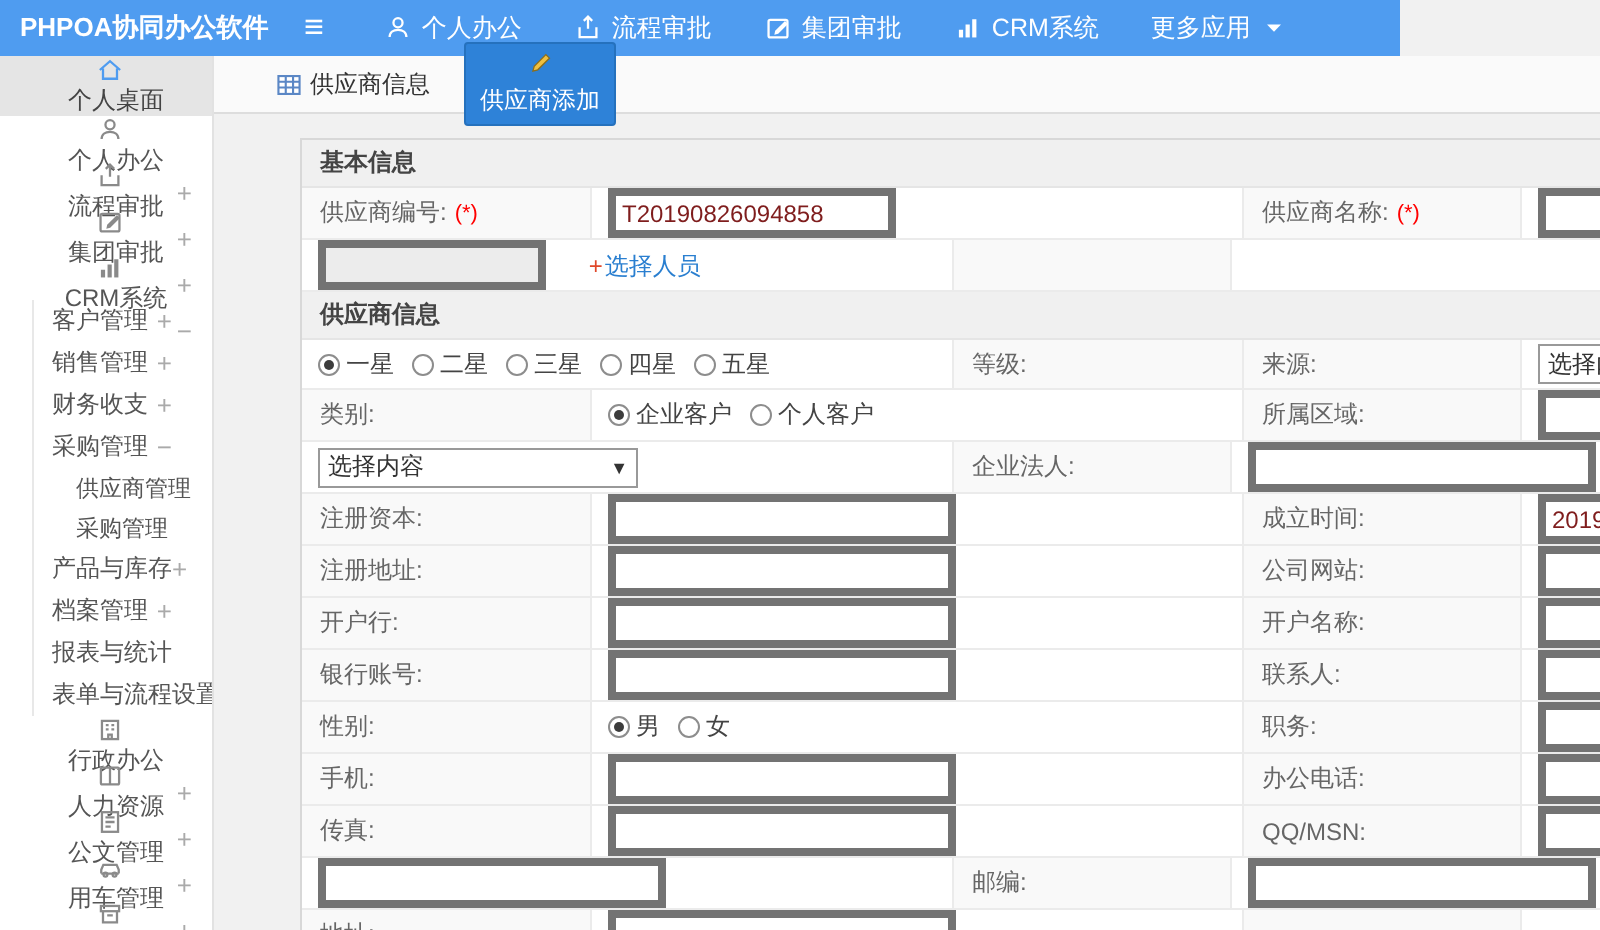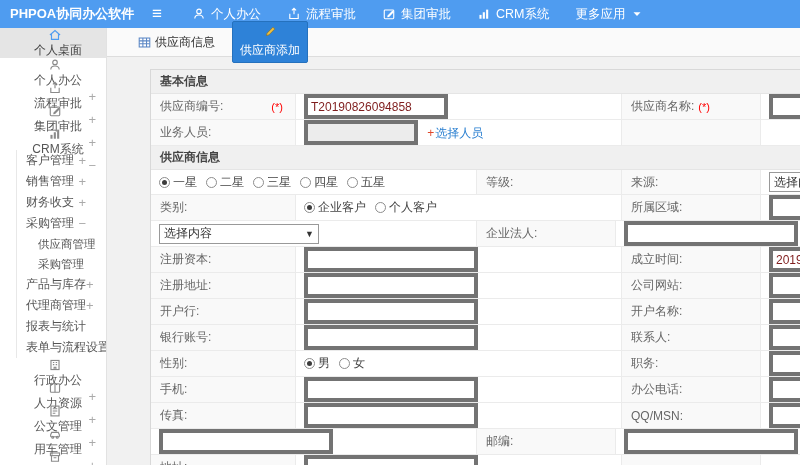--- a/index.html
+++ b/index.html
@@ -1,21 +1,21 @@
 <!DOCTYPE html>
 <html><head>
 <meta charset="utf-8">
 <style>
   html,body{margin:0;padding:0;}
   body{width:800px;height:465px;overflow:hidden;background:#f1f1f1;
        font-family:"Liberation Sans","DejaVu Sans",sans-serif;font-size:12px;color:#555;}
   .screen{position:relative;width:800px;height:465px;}
 
   
-  .topbar{position:absolute;left:0;top:0;width:800px;height:28px;background:#4f9cf0;
+  .topbar{position:absolute;left:0;top:0;width:700px;height:28px;background:#4f9cf0;
           display:flex;align-items:center;color:#fff;}
   .logo{width:118px;padding-left:10px;font-size:13px;font-weight:bold;white-space:nowrap;}
   .hamburger{margin-left:24px;font-size:17px;cursor:pointer;line-height:28px;}
   .topnav{display:flex;align-items:center;margin-left:30px;gap:26px;}
   .nav-item{display:flex;align-items:center;gap:5px;font-size:12.5px;cursor:pointer;white-space:nowrap;}
   .nav-item .icon{width:14px;height:14px;}
 
   
   .sidebar{position:absolute;left:0;top:28px;width:106px;height:437px;background:#fff;
            border-right:1px solid #e2e2e2;overflow:hidden;}
@@ -41,29 +41,29 @@
 
   
   .form-wrap{padding:12px 0 0 43px;}
   .panel{width:880px;background:#fff;border:1px solid #d8d8d8;}
   .sec-head{height:23px;line-height:23px;background:#f0f0f0;padding-left:9px;
             font-weight:bold;color:#444;border-bottom:1px solid #e5e5e5;}
   .frow{display:flex;border-bottom:1px solid #ebebeb;}
   .cell{min-height:24px;display:flex;align-items:center;border-right:1px solid #ebebeb;}
   .cell.c4{border-right:none;}
   .lab{background:#f9f9f9;padding-left:9px;color:#666;}
-  .c1{width:135px;flex:none;gap:44px;}
+  .c1{width:135px;flex:none;}
   .c2{width:317px;flex:none;padding-left:8px;}
   .c3{width:129px;flex:none;}
   .c4{flex:1;padding-left:8px;}
   .req{color:#f00;margin-left:4px;font-size:11px;}
   .txt{height:17px;border:4px solid #737373;font-size:12px;color:#7f1d1d;padding:0 3px;
        font-family:"Liberation Sans","DejaVu Sans",sans-serif;background:#fff;}
   .txt.gray{background:#ececec;}
-  .pick-link{margin-left:6px;font-size:12px;color:#2a7fd0;text-decoration:none;cursor:pointer;}
+  .pick-link{margin-left:18px;font-size:12px;color:#2a7fd0;text-decoration:none;cursor:pointer;}
   .pick-link .plus{color:#e0482a;margin-right:1px;}
   .radio{display:inline-flex;align-items:center;margin-right:9px;cursor:pointer;color:#444;}
   .rb{width:11px;height:11px;border:1px solid #8d8d8d;border-radius:50%;background:#fff;
       display:inline-block;margin-right:3px;position:relative;box-sizing:border-box;}
   .rb.checked::after{content:"";position:absolute;left:2px;top:2px;width:5px;height:5px;
       border-radius:50%;background:#3c3c3c;}
   .sel{height:20px;border:1px solid #999;background:#fff;display:inline-flex;align-items:center;
        justify-content:space-between;padding:0 4px;color:#333;cursor:pointer;box-sizing:border-box;}
   .sel-caret{font-size:9px;color:#333;margin-left:6px;}
 </style>
@@ -182,21 +182,21 @@
        <span class="s-label">采购管理</span>
        <span class="sign"></span>
      </div>
       <div class="s-item lvl1">
 
        <span class="s-label">产品与库存</span>
        <span class="sign">+</span>
      </div>
       <div class="s-item lvl1">
 
-       <span class="s-label">代理商管理</span>
+       <span class="s-label">档案管理</span>
        <span class="sign">+</span>
      </div>
       <div class="s-item lvl1">
 
        <span class="s-label">报表与统计</span>
        <span class="sign"></span>
      </div>
       <div class="s-item lvl1">
 
        <span class="s-label">表单与流程设置</span>
@@ -274,24 +274,20 @@
             </div>
             <div class="cell lab c3">
           <span>供应商名称:</span>
               <span class="req">(*)</span>
         </div>
             <div class="cell inp c4">
               <input class="txt" style="width: 160px;" value="">
             </div>
           </div>
           <div class="frow">
-            <div class="cell lab c1">
-          <span>业务人员:</span>
-              <span class="req"></span>
-        </div>
             <div class="cell inp c2">
               <span>
         <input class="txt gray" style="width: 100px;" value="">
         <a class="pick-link"><span class="plus">+</span><span>选择人员</span></a>
       </span>
             </div>
             <div class="cell lab c3">
           <span></span>
               <span class="req"></span>
         </div>

